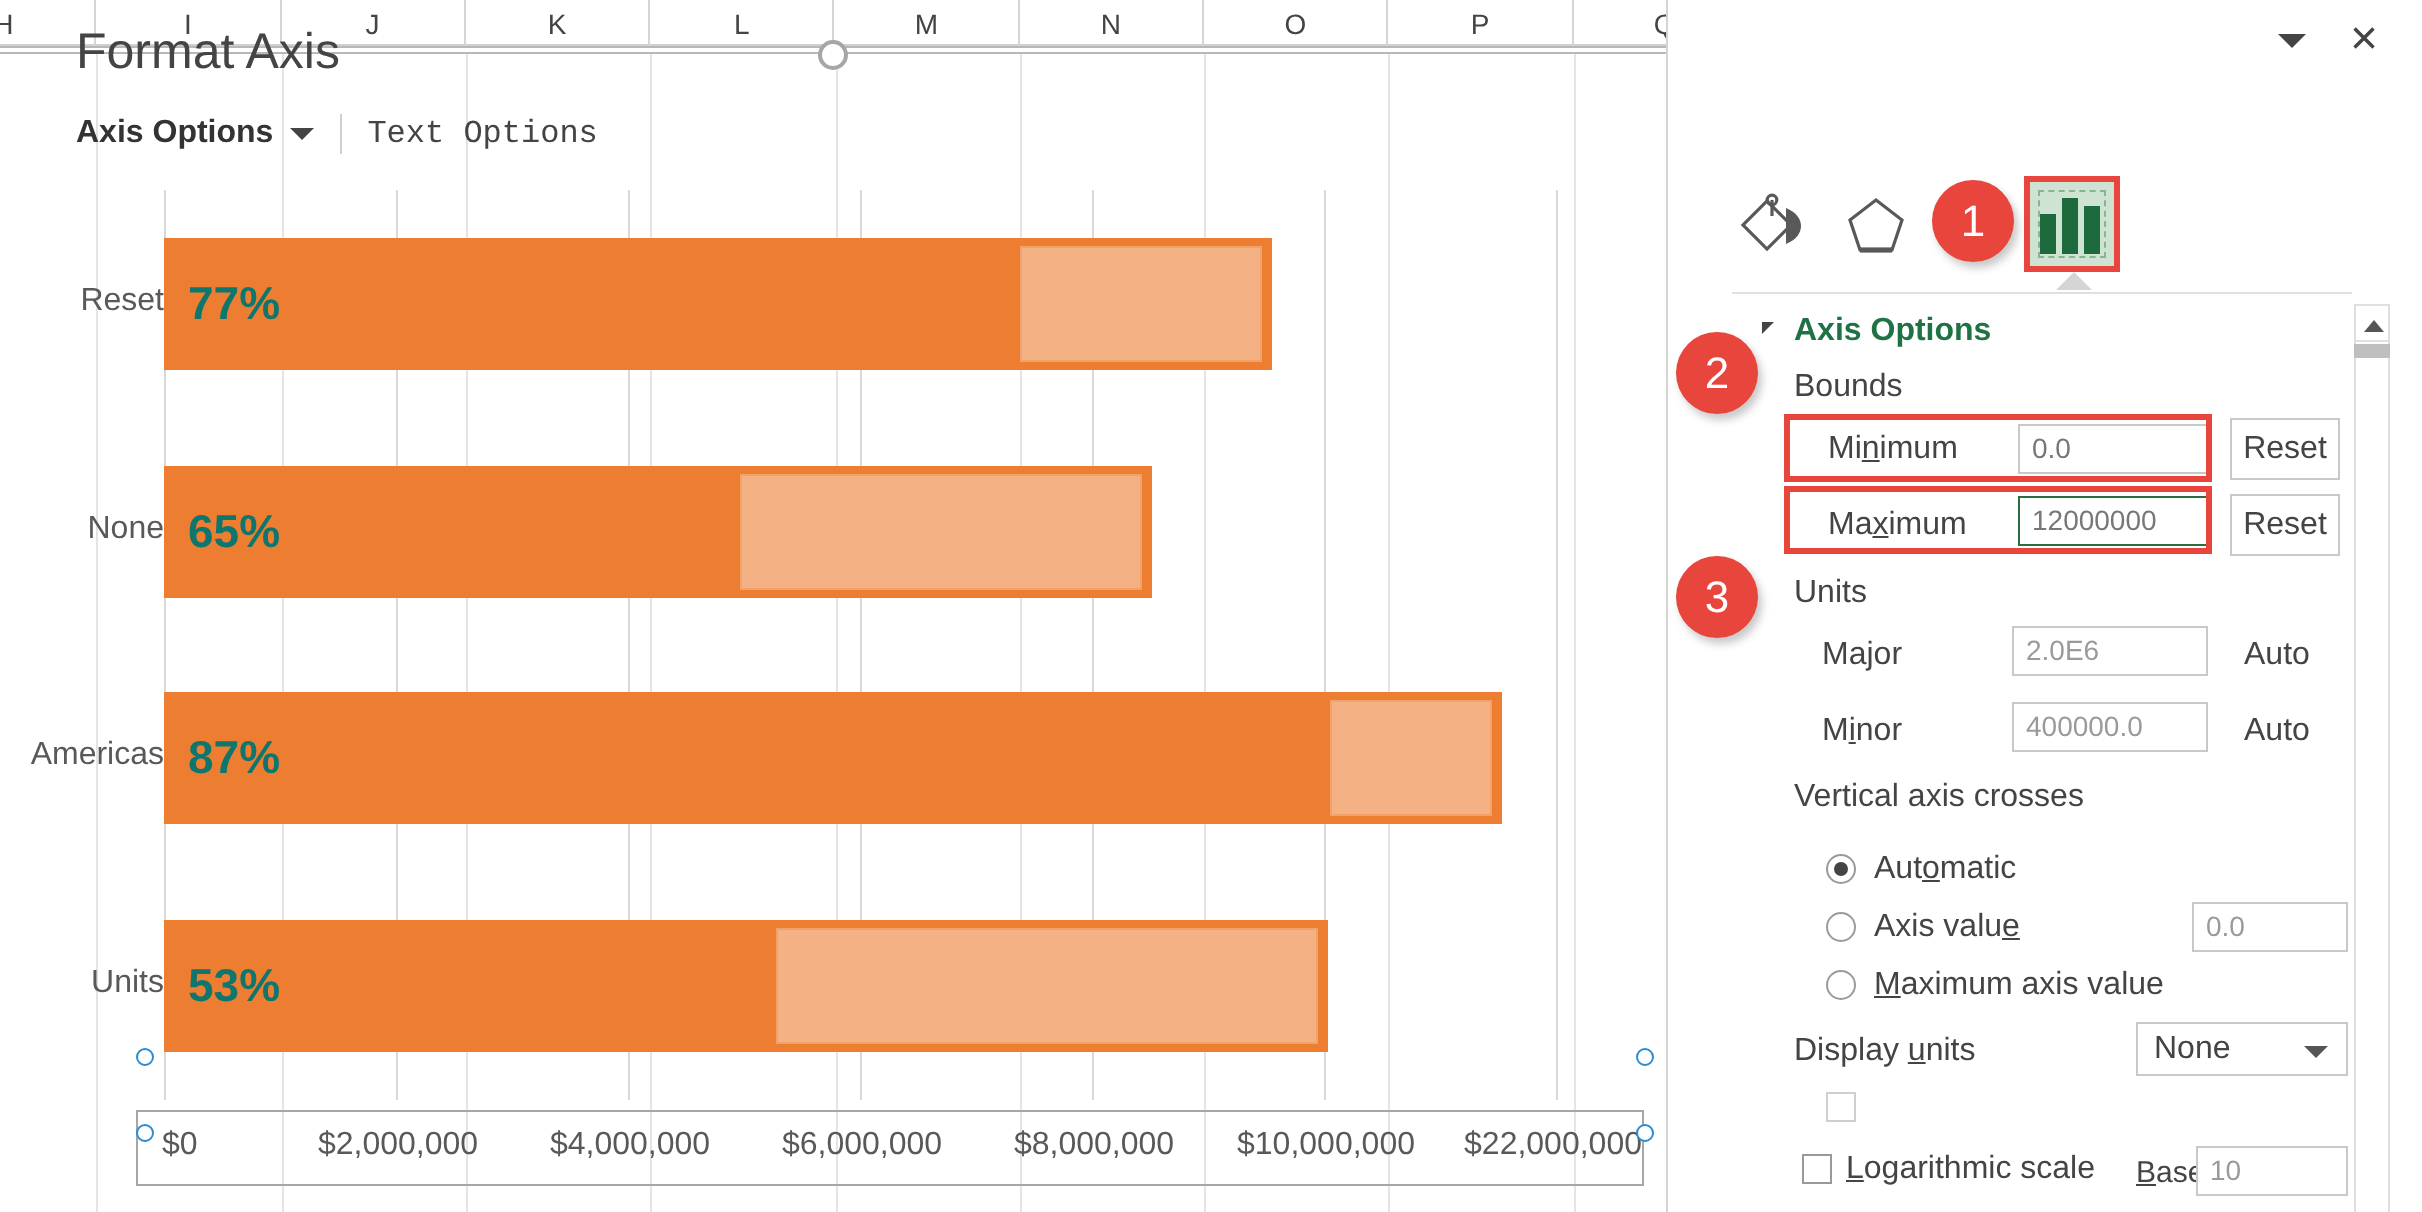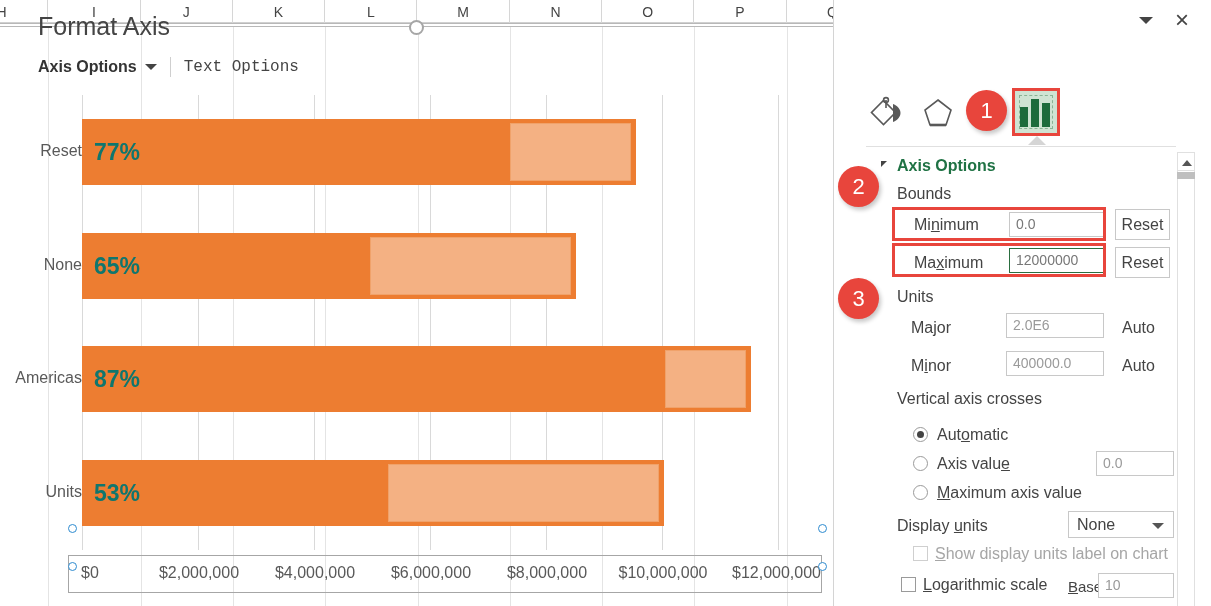--- a/index.html
+++ b/index.html
@@ -306,21 +306,21 @@
         </div>
       </div>
 
     <div class="axis-strip" id="axisstrip">
         <div class="axis-tick" style="left: 12px;">$0</div>
         <div class="axis-tick" style="left: 130px; transform: translateX(-50%);">$2,000,000</div>
         <div class="axis-tick" style="left: 246px; transform: translateX(-50%);">$4,000,000</div>
         <div class="axis-tick" style="left: 362px; transform: translateX(-50%);">$6,000,000</div>
         <div class="axis-tick" style="left: 478px; transform: translateX(-50%);">$8,000,000</div>
         <div class="axis-tick" style="left: 594px; transform: translateX(-50%);">$10,000,000</div>
-        <div class="axis-tick" style="left: auto; right: 0px;">$12,000,000</div>
+        <div class="axis-tick" style="left: auto; right: 0px;">$22,000,000</div>
       </div>
 
     <div class="legend" id="legendbox">
         <div class="legend-item">
           <span class="legend-text">Revenue</span>
         </div>
         <div class="legend-item">
           <span class="legend-text">Remainder</span>
         </div>
       </div>
@@ -416,21 +416,20 @@
   <div class="radio" style="left:913px; top:485px;"></div>
   <div class="lbl" style="left:937px; top:484px;"><u>M</u>aximum axis value</div>
 
   <div class="lbl" style="left:897px; top:517px;">Display <u>u</u>nits</div>
   <div class="select" style="left:1068px; top:511px; width:106px;">
     <span>None</span>
     <span class="select-caret"></span>
   </div>
 
   <div class="checkbox dim" style="left:913px; top:546px;"></div>
-  <div class="lbl dim" style="left:935px; top:545px;"><u>S</u>how display units label on chart</div>
 
   <div class="checkbox" style="left:901px; top:577px;"></div>
   <div class="lbl" style="left:923px; top:576px;"><u>L</u>ogarithmic scale</div>
   <div class="lbl" style="left:1068px; top:578px; font-size:15px;"><u>B</u>ase</div>
   <div class="tbox grey" style="left:1098px; top:573px; width:76px;">10</div>
 
   <div class="sb-track"></div>
   <div class="sb-up">
     <div class="sb-up-arrow"></div>
   </div>

